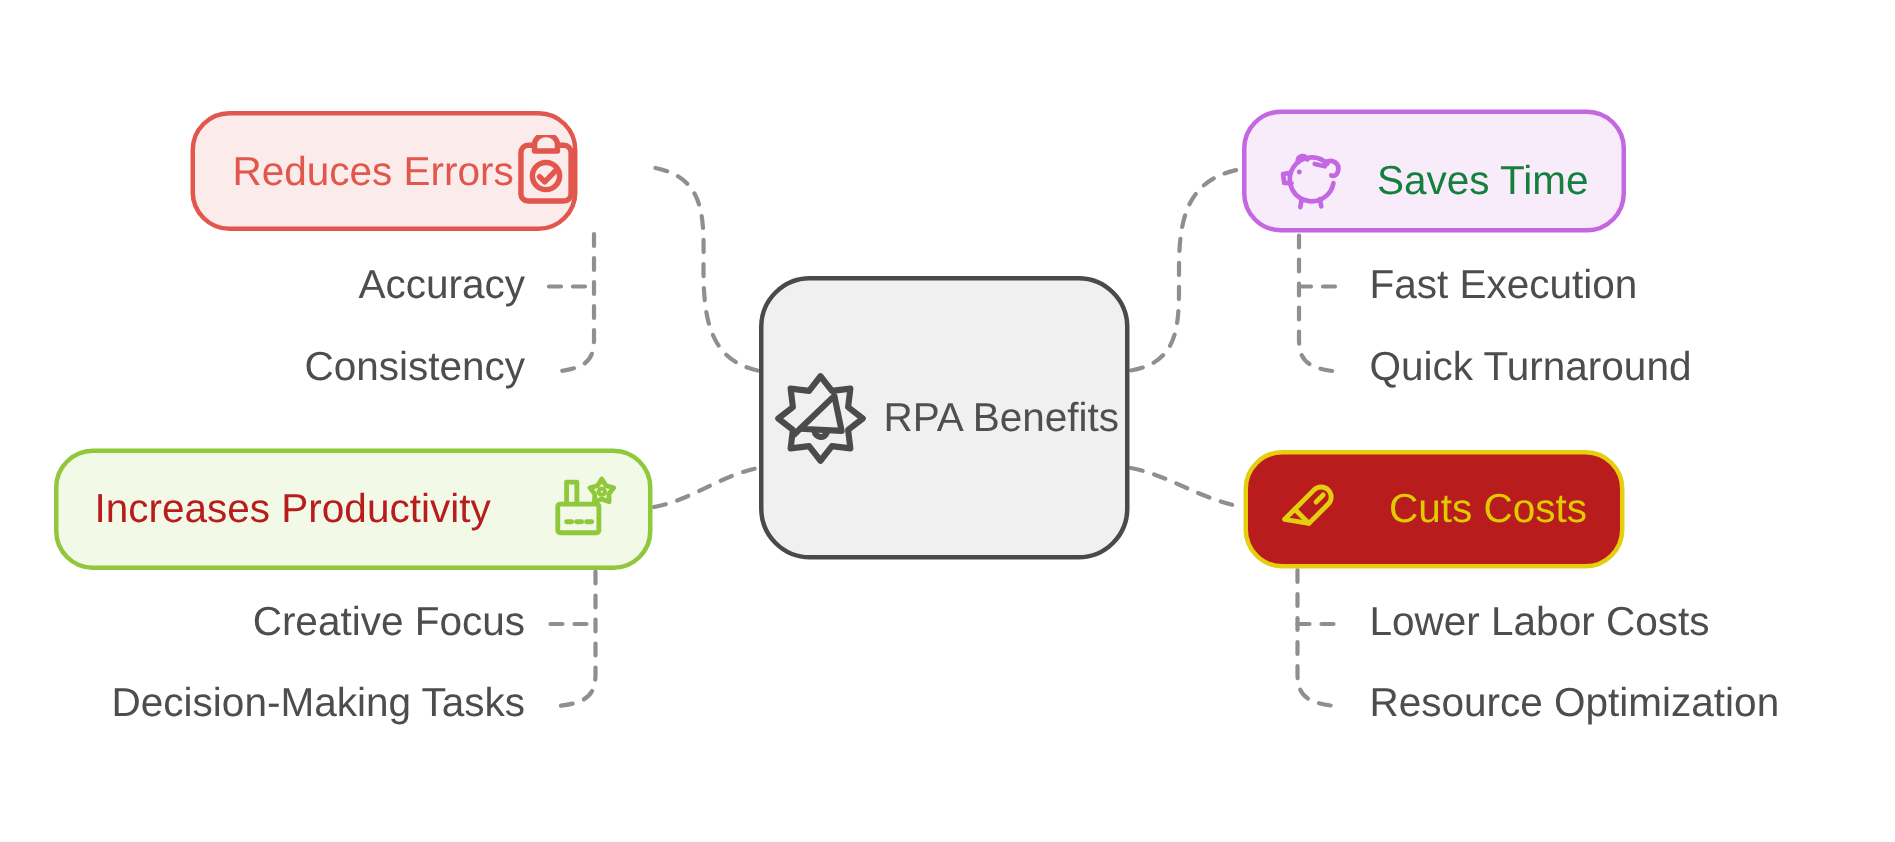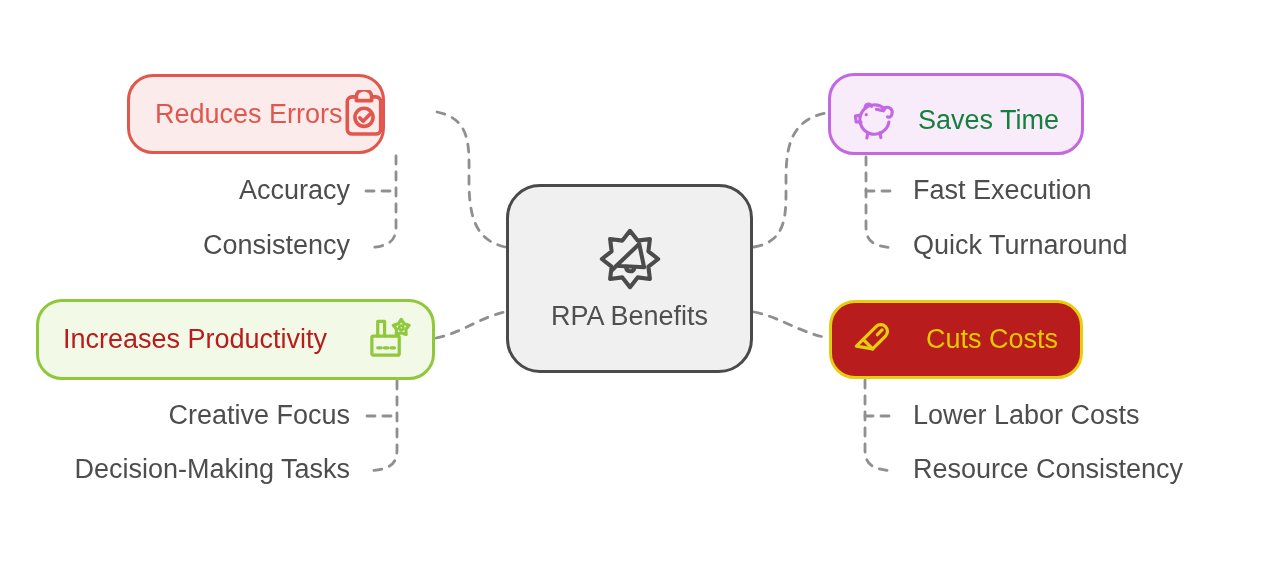--- a/index.html
+++ b/index.html
@@ -23,21 +23,21 @@
   .node-tr { left:828px; top:73px;  width:256px; height:82px; border-radius:26px;
              border-color:#c367e2; background:#f8ecfa; color:#15803d; padding:12px 22px 0 20px; }
   .node-bl { left:36px;  top:299px; width:399px; height:81px; border-radius:26px;
              border-color:#90c83c; background:#f3f9e7; color:#b91c1c; padding:0 20px 0 24px; }
   .node-br { left:829px; top:300px; width:254px; height:79px; border-radius:26px;
              border-color:#e5ce0d; background:#b91c1c; color:#e0ca00; padding:0 22px 0 20px; }
 
   .node-center {
     left:506px; top:184px; width:247px; height:189px; border-radius:34px;
     border-width:3.6px; border-color:#4a4a4a; background:#f0f0f0; color:#4f4f4f;
-    flex-direction:column; justify-content:center; gap:8px; padding:0;
+    flex-direction:row; justify-content:center; gap:8px; padding:0;
   }
   .node-center .nlabel { font-size:27px; }
 
   .child {
     position:absolute; font-size:27px; color:#4d4d4d; white-space:nowrap;
     transform:translateY(-50%);
   }
   .child-l { right:913px; text-align:center; }
   .child-r { left:913px; text-align:left; }
 </style>
@@ -134,15 +134,15 @@
   <div class="child child-l" style="top:190px">Accuracy</div>
   <div class="child child-l" style="top:245px">Consistency</div>
 
   <div class="child child-r" style="top:190px">Fast Execution</div>
   <div class="child child-r" style="top:245px">Quick Turnaround</div>
 
   <div class="child child-l" style="top:415px">Creative Focus</div>
   <div class="child child-l" style="top:469px">Decision-Making Tasks</div>
 
   <div class="child child-r" style="top:415px">Lower Labor Costs</div>
-  <div class="child child-r" style="top:469px">Resource Consistency</div>
+  <div class="child child-r" style="top:469px">Resource Optimization</div>
 
 </div>
 
 </body></html>

